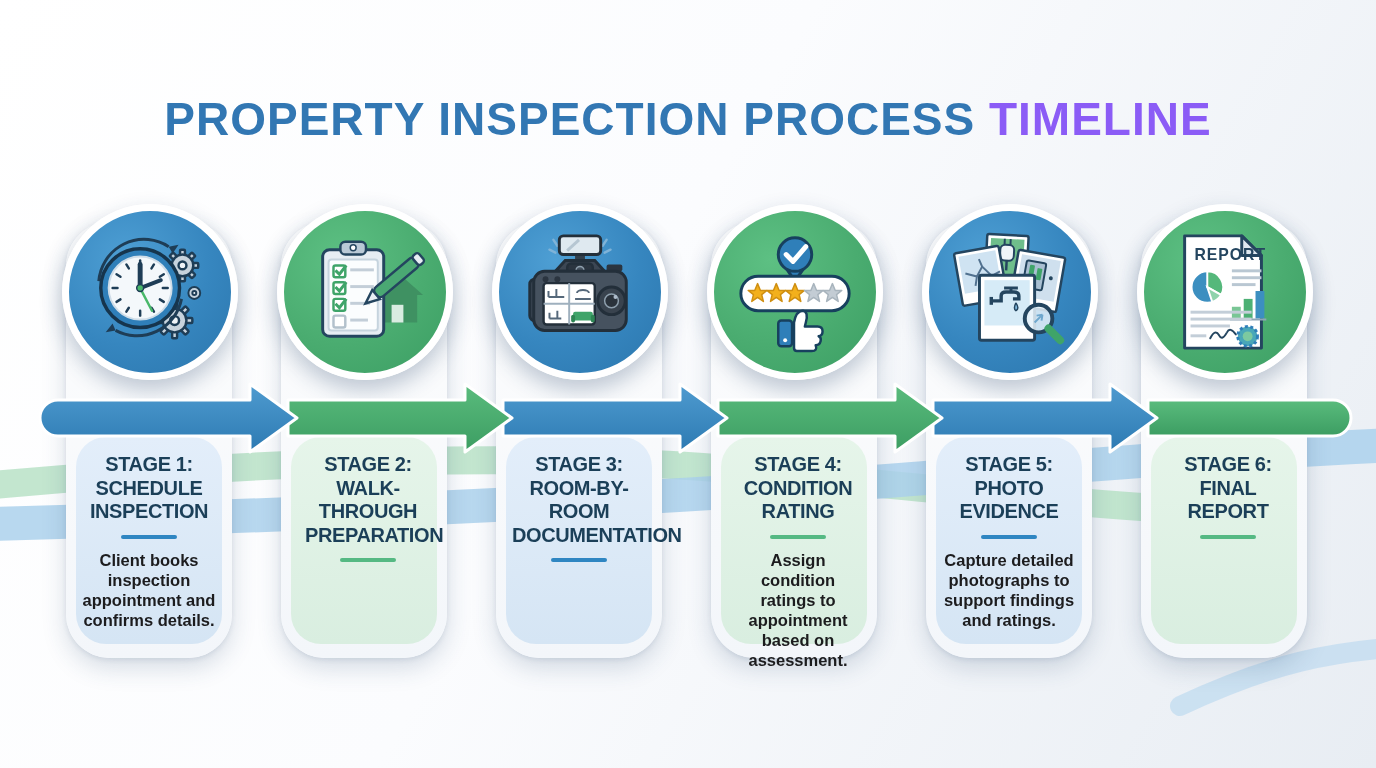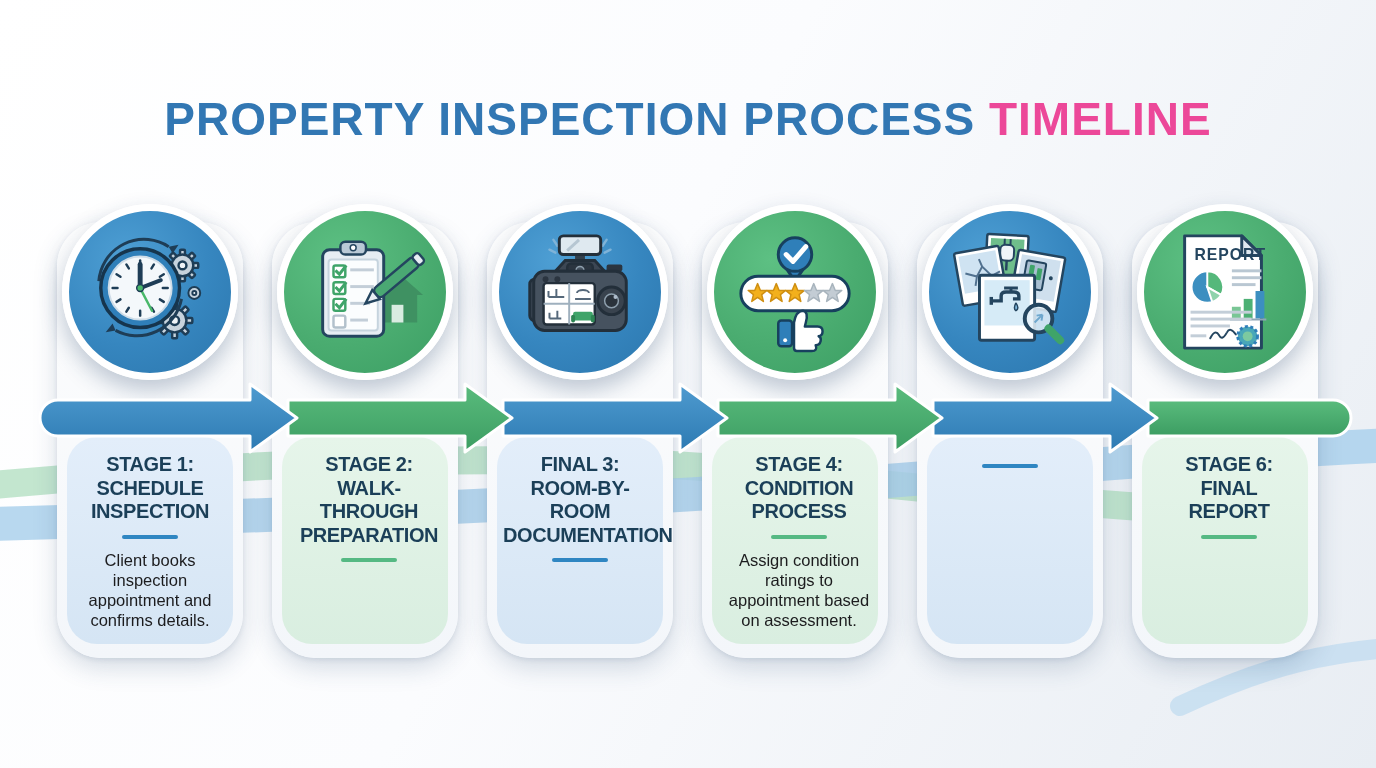--- a/index.html
+++ b/index.html
@@ -7,45 +7,45 @@
     width:1376px;height:768px;overflow:hidden;position:relative;
     font-family:"Liberation Sans",sans-serif;
     background:linear-gradient(120deg,#ffffff 0%,#fbfcfe 45%,#e8edf3 100%);
   }
   .bg-svg{position:absolute;left:0;top:0;z-index:0;}
   .page-title{
     position:absolute;top:92px;left:0;width:100%;text-align:center;z-index:2;
     font-size:46px;font-weight:800;letter-spacing:1px;white-space:nowrap;
   }
   .title-main{color:#3277b3;}
-  .title-accent{color:#ec4899;}
+  .title-accent{color:#8b5cf6;}
   .stages{
     position:absolute;left:57px;top:222px;width:1262px;height:436px;z-index:1;
     display:flex;gap:29px;
   }
   .stage-col{position:relative;width:186px;height:436px;}
   .stage-card{
-    position:absolute;left:0;top:0;width:186px;height:436px;border-radius:44px;
+    position:absolute;left:9px;top:0;width:166px;height:436px;border-radius:44px;
     background:linear-gradient(180deg,#fefefe 0%,#f3f6fa 100%);
     box-shadow:0 10px 24px rgba(40,70,110,.18), 0 2px 5px rgba(40,70,110,.10);
   }
   .stage-panel{
     position:absolute;left:10px;right:10px;top:215px;bottom:14px;border-radius:30px;
     text-align:center;padding:16px 6px 0 6px;box-sizing:border-box;
   }
   .theme-blue  .stage-panel{background:linear-gradient(180deg,#e3eefa 0%,#d5e5f4 100%);}
   .theme-green .stage-panel{background:linear-gradient(180deg,#e6f5ea 0%,#d9eee0 100%);padding-left:14px;}
   .stage-title{
     font-size:20px;font-weight:800;line-height:1.18;color:#1b3f58;
     letter-spacing:-0.4px;white-space:pre-line;
   }
   .stage-divider{width:56px;height:4px;border-radius:2px;margin:11px auto 11px auto;}
   .theme-blue  .stage-divider{background:#2f86c2;}
   .theme-green .stage-divider{background:#55b983;}
-  .stage-desc{font-size:16.5px;line-height:1.22;color:#1c1c1e;}
+  .stage-desc{font-size:16.5px;line-height:1.22;color:#1c1c1e;font-weight:bold;}
   .icon-circle{
     position:absolute;left:5px;top:-18px;width:162px;height:162px;border-radius:50%;
     border:7px solid #ffffff;z-index:3;
     box-shadow:0 10px 22px rgba(30,60,100,.28);
     display:flex;align-items:center;justify-content:center;
   }
   .theme-blue  .icon-circle{background:radial-gradient(circle at 35% 30%,#4e9fd4 0%,#3686bf 55%,#2b76ad 100%);}
   .theme-green .icon-circle{background:radial-gradient(circle at 35% 30%,#5dc083 0%,#4aac70 55%,#3b9e63 100%);}
   .arrow-layer{position:absolute;left:0;top:380px;z-index:4;pointer-events:none;}
 </style>
@@ -172,21 +172,21 @@
           <path d="M -6,18 L 0,32 L 6,18 Z" fill="#e8eef4" stroke="#24455f" stroke-width="2.5"></path>
           <rect x="-6" y="-42" width="12" height="8" rx="3" fill="#e8eef4" stroke="#24455f" stroke-width="2.5"></rect>
         </g>
       </svg>
     </div>
   </div>
 
   <div class="stage-col theme-blue">
     <div class="stage-card">
       <div class="stage-panel">
-        <div class="stage-title">FINAL 3:
+        <div class="stage-title">STAGE 3:
 ROOM-BY-ROOM
 DOCUMENTATION</div>
         <div class="stage-divider"></div>
       </div>
     </div>
     <div class="icon-circle">
       <svg width="128" height="128" viewBox="0 0 130 130">
         <g stroke="#7fb3d8" stroke-width="2.5" stroke-linecap="round">
           <line x1="38" y1="12" x2="42" y2="18"></line>
             <line x1="34" y1="22" x2="40" y2="25"></line>
@@ -222,21 +222,21 @@
         <circle cx="101" cy="70" r="2" fill="#aebccb"></circle>
       </svg>
     </div>
   </div>
 
   <div class="stage-col theme-green">
     <div class="stage-card">
       <div class="stage-panel">
         <div class="stage-title">STAGE 4:
 CONDITION
-PROCESS</div>
+RATING</div>
         <div class="stage-divider"></div>
         <div class="stage-desc">Assign condition ratings to appointment based on assessment.</div>
       </div>
     </div>
     <div class="icon-circle">
       <svg width="128" height="128" viewBox="0 0 130 130">
         <path d="M 54,38 L 65,54 L 76,38 Z" fill="#2f7fb9" stroke="#17405e" stroke-width="3" stroke-linejoin="round"></path>
         <circle cx="65" cy="27" r="17" fill="#2f7fb9" stroke="#17405e" stroke-width="3"></circle>
         <path d="M 56,27 l 7,7 L 76,19" fill="none" stroke="#ffffff" stroke-width="5" stroke-linecap="round" stroke-linejoin="round"></path>
         <rect x="10" y="49" width="110" height="35" rx="17.5" fill="#ffffff" stroke="#17405e" stroke-width="3"></rect>
@@ -252,21 +252,25 @@
           <rect x="0" y="10" width="14" height="26" rx="3" fill="#2f7fb9" stroke="#17405e" stroke-width="2.5"></rect>
           <circle cx="7" cy="30" r="2" fill="#ffffff"></circle>
         </g>
       </svg>
     </div>
   </div>
 
   <div class="stage-col theme-blue">
     <div class="stage-card">
       <div class="stage-panel">
-        <div class="stage-divider"></div>
+        <div class="stage-title">STAGE 5:
+PHOTO
+EVIDENCE</div>
+        <div class="stage-divider"></div>
+        <div class="stage-desc">Capture detailed photographs to support findings and ratings.</div>
       </div>
     </div>
     <div class="icon-circle">
       <svg width="128" height="128" viewBox="0 0 130 130">
         <g transform="translate(42,6) rotate(3)">
           <rect width="42" height="52" rx="2" fill="#ffffff" stroke="#24455f" stroke-width="2.5"></rect>
           <rect x="4" y="4" width="34" height="38" fill="#6fbe8b"></rect>
           <rect x="14" y="10" width="14" height="16" rx="5" fill="#eef4f8" stroke="#24455f" stroke-width="2"></rect>
           <line x1="18" y1="10" x2="18" y2="4" stroke="#24455f" stroke-width="2"></line>
           <line x1="24" y1="10" x2="24" y2="4" stroke="#24455f" stroke-width="2"></line>

